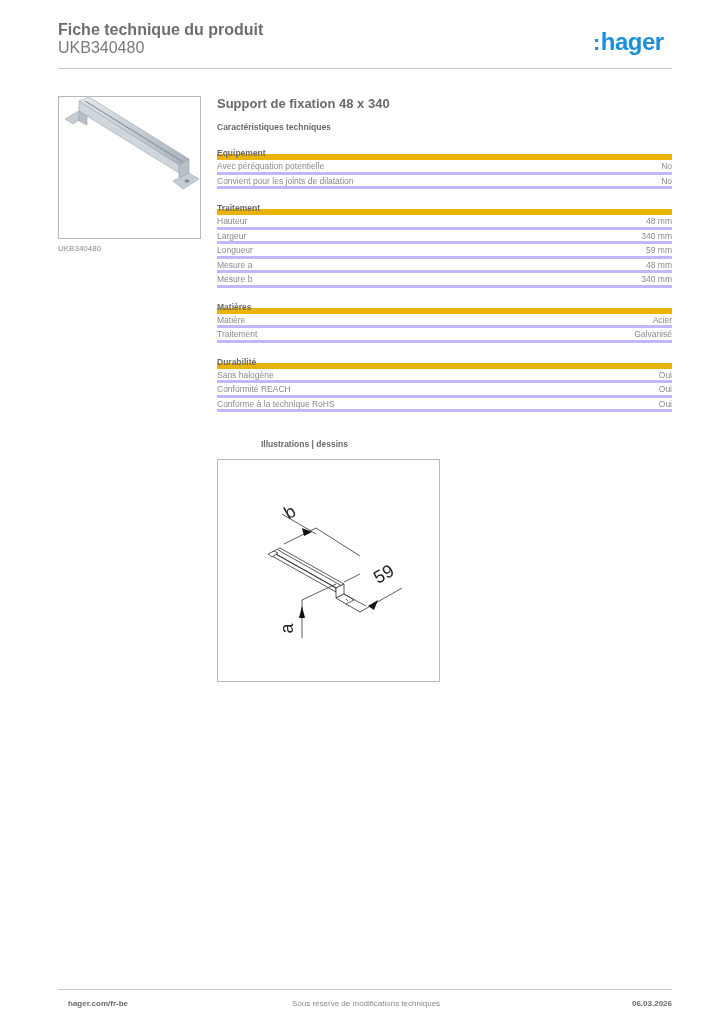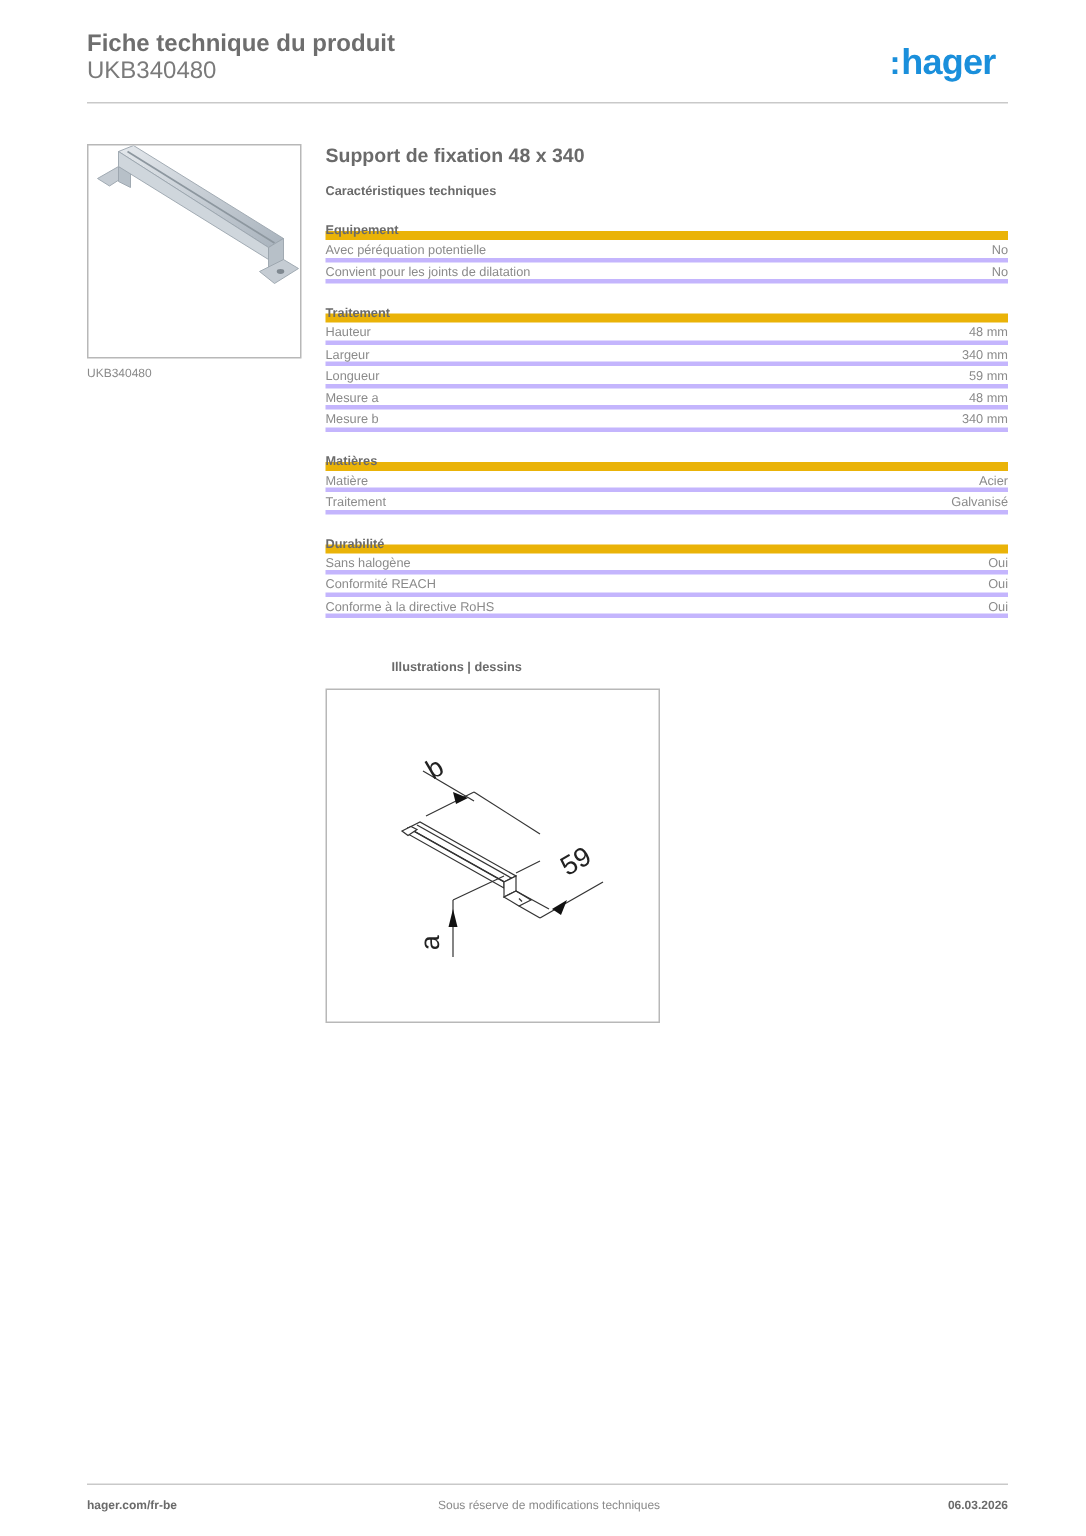--- a/index.html
+++ b/index.html
@@ -21,21 +21,21 @@
 
   .section { margin-top: 14px; }
   .section-head { font-size: 8.5px; font-weight: bold; color: #6a6a6a; height: 12px; border-bottom: 6px solid #eab308; }
   .row { display: flex; justify-content: space-between; font-size: 8.5px; color: #8a8a8a; height: 14.5px; line-height: 13.5px; border-bottom: 3px solid #c4b5fd; }
   .row span { display: block; }
 
   .ill-title { position: absolute; left: 217px; top: 439px; font-size: 8.5px; font-weight: bold; color: #6a6a6a; padding-left: 44px; }
   .drawing { position: absolute; left: 217px; top: 459px; width: 223px; height: 223px; border: 1px solid #b8b8b8; background: #fff; }
 
   .footer-rule { position: absolute; left: 58px; top: 989px; width: 614px; height: 1px; background: #c9c9c9; }
-  .footer-left { position: absolute; left: 58px; top: 999px; font-size: 8px; font-weight: bold; color: #6a6a6a; }
+  .footer-left { position: absolute; left: 68px; top: 999px; font-size: 8px; font-weight: bold; color: #6a6a6a; }
   .footer-mid { position: absolute; left: 292px; top: 999px; font-size: 8px; color: #8a8a8a; }
   .footer-right { position: absolute; right: 52px; top: 999px; font-size: 8px; font-weight: bold; color: #6a6a6a; }
 </style>
 </head>
 <body>
 
 <div>
   <div class="header-title">Fiche technique du produit</div>
   <div class="header-sku">UKB340480</div>
   <div class="logo"><span class="colon">:</span><span>hager</span></div>
@@ -123,21 +123,21 @@
     <div class="section-head">Durabilité</div>
     <div class="row">
         <span>Sans halogène</span>
         <span>Oui</span>
       </div>
     <div class="row">
         <span>Conformité REACH</span>
         <span>Oui</span>
       </div>
     <div class="row">
-        <span>Conforme à la directive RoHS</span>
+        <span>Conforme à la technique RoHS</span>
         <span>Oui</span>
       </div>
   </div>
 </div>
 
 <div class="ill-title">Illustrations | dessins</div>
 <div class="drawing">
   <svg width="223" height="223" viewBox="0 0 223 223" fill="none" stroke="#333" stroke-width="0.8">
 
     <polygon points="54,92 62,88 126,124 118,128" fill="#fff"></polygon>

